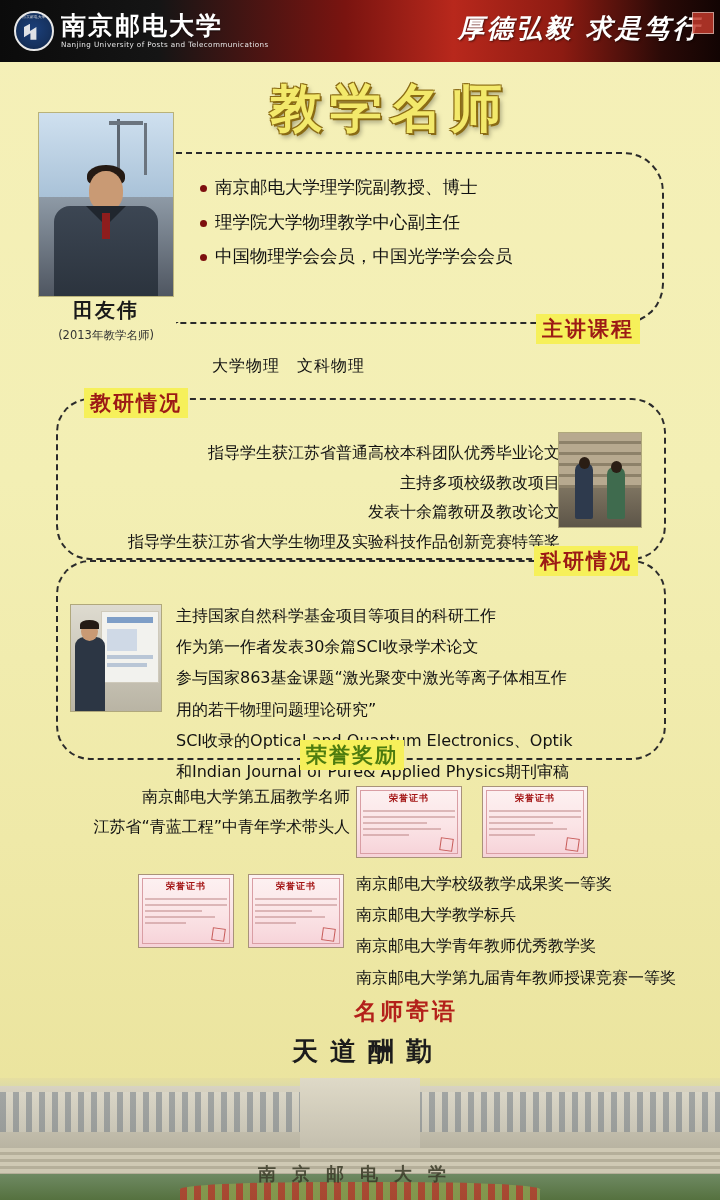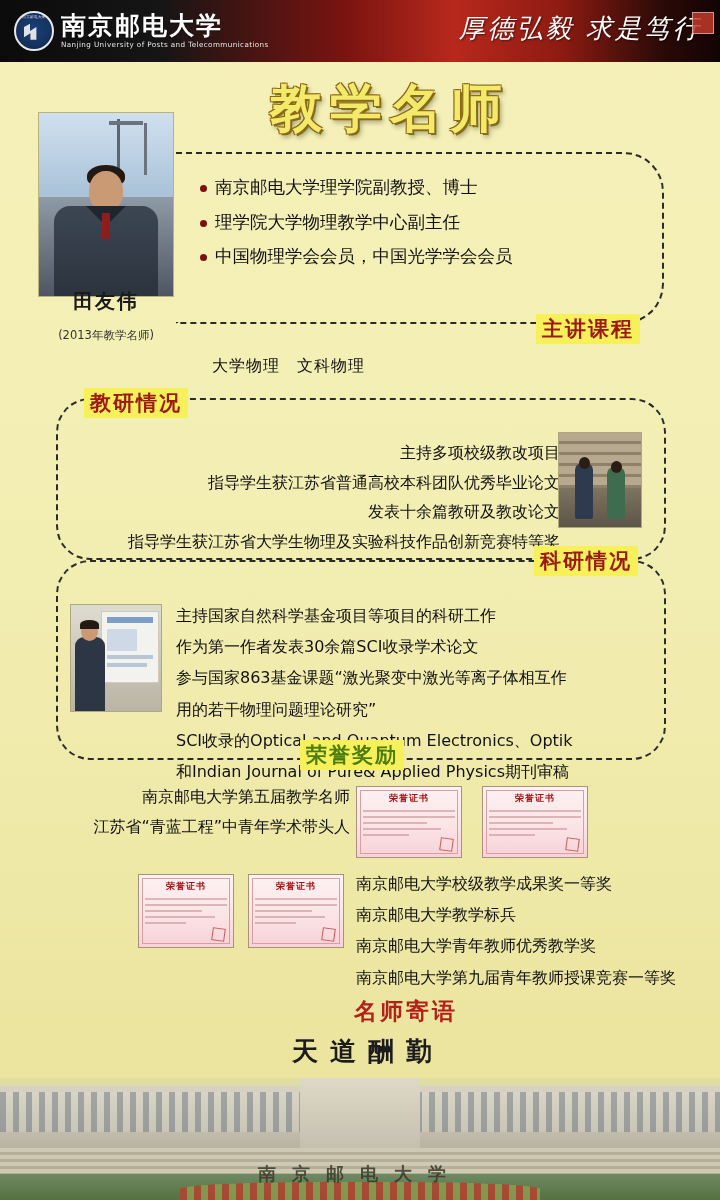--- a/index.html
+++ b/index.html
@@ -53,21 +53,21 @@
     font-size: 25px; font-weight: bold; color: #ffffff;
     letter-spacing: 2px;
     text-shadow: 0 1px 1px rgba(0,0,0,.6);
   }
   .hdr-en {
     font-size: 7.2px; color: #e9e9e9; letter-spacing: .4px; margin-top: 2px;
   }
   .hdr-motto {
     position: absolute; right: 18px; top: 11px;
     font-family: "DejaVu Serif", "Liberation Serif", serif;
-    font-size: 26px; font-weight: normal; color: #ffffff;
+    font-size: 26px; font-weight: bold; color: #ffffff;
     letter-spacing: 3px;
     text-shadow: 1px 1px 2px rgba(0,0,0,.55);
     font-style: italic;
   }
   .hdr-seal {
     position: absolute; right: 6px; top: 12px;
     width: 22px; height: 22px; background: #c0392b; opacity: .85;
     border: 1px solid #e6b0a6;
   }
 
@@ -114,21 +114,21 @@
   .p-collar { position:absolute; top:93px; left:50%; transform:translateX(-50%);
               width:40px; height:20px; background:#20262e;
               clip-path: polygon(0 0, 100% 0, 50% 100%); }
   .p-tie { position:absolute; top:100px; left:50%; transform:translateX(-50%);
            width:8px; height:26px; background:#8e1d1d; }
   .p-shirt { position:absolute; top:94px; left:50%; transform:translateX(-50%);
              width:22px; height:16px; background:#e4e7ea;
              clip-path: polygon(0 0, 100% 0, 50% 70%); }
 
   .portrait-name {
-    position: absolute; top: 288px; left: 38px; width: 136px;
+    position: absolute; top: 297px; left: 38px; width: 136px;
     text-align: center;
     font-size: 20px; color: #1a1a1a; font-weight: bold;
     letter-spacing: 2px;
   }
   .portrait-sub {
     position: absolute; top: 328px; left: 26px; width: 160px;
     text-align: center;
     font-size: 11.5px; color: #333;
   }
 
@@ -368,22 +368,22 @@
       <span>中国物理学会会员，中国光学学会会员</span>
     </div>
   </div>
 
   <div class="tag" id="tag-course">主讲课程</div>
   <div class="course-line">大学物理　文科物理</div>
 
   <div class="dash-box" id="box-teach"></div>
   <div class="tag" id="tag-teach">教研情况</div>
   <div class="teach-lines">
+    <div>指导学生获江苏省普通高校本科团队优秀毕业论文</div>
     <div>主持多项校级教改项目</div>
-    <div>指导学生获江苏省普通高校本科团队优秀毕业论文</div>
     <div>发表十余篇教研及教改论文</div>
     <div>指导学生获江苏省大学生物理及实验科技作品创新竞赛特等奖</div>
   </div>
   <div class="photo-couple">
     <div class="pc-shelf"></div>
     <div class="pc-floor"></div>
     <div class="pc-p1"></div>
       <div class="pc-p1h"></div>
     <div class="pc-p2"></div>
       <div class="pc-p2h"></div>

